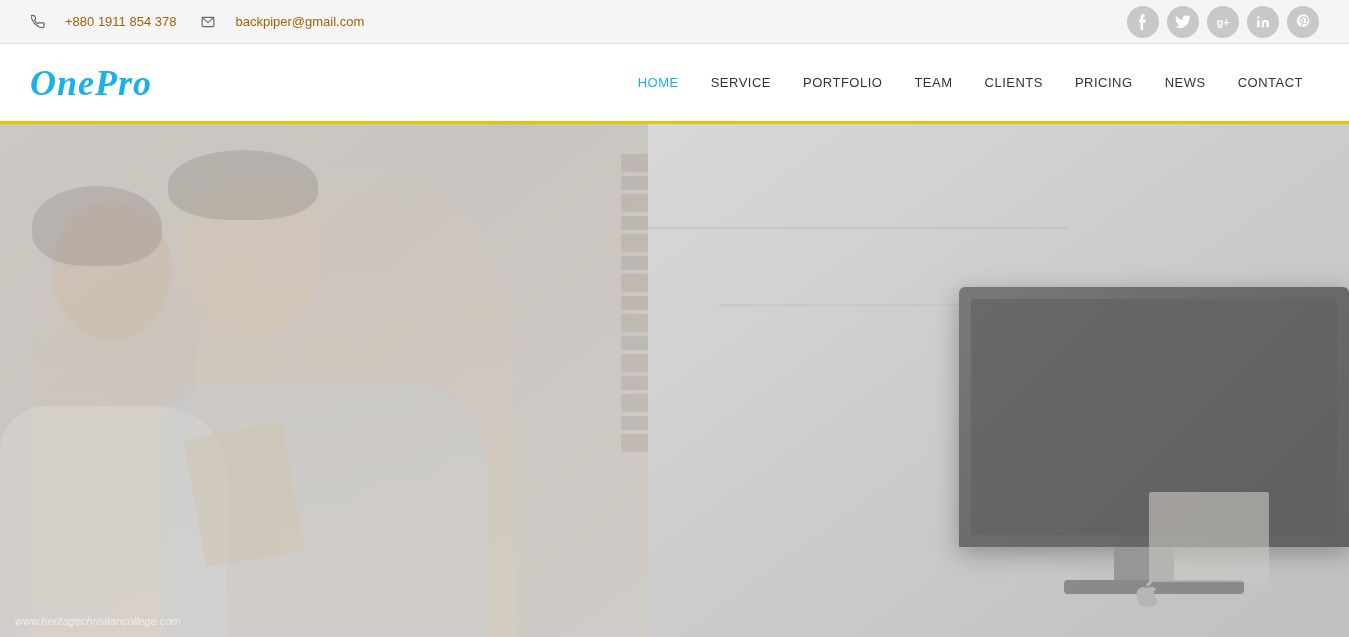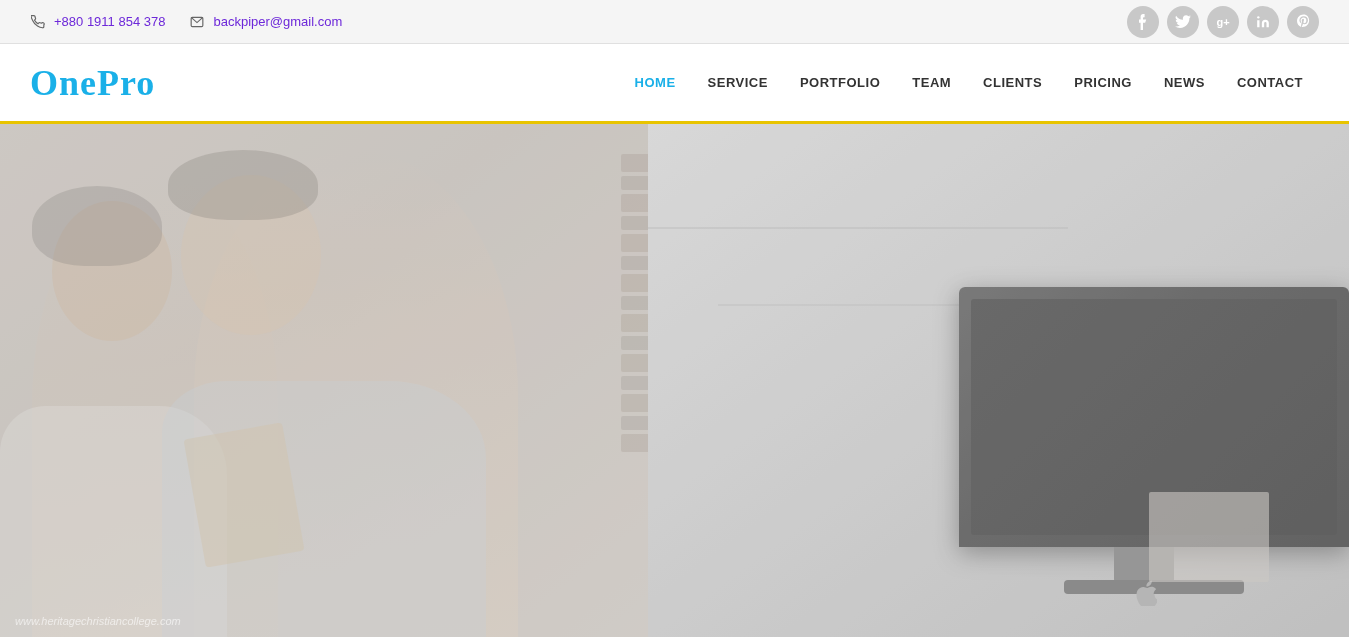--- a/index.html
+++ b/index.html
@@ -27,22 +27,22 @@
 
     .top-bar-left {
       display: flex;
       align-items: center;
       gap: 24px;
     }
 
     .top-bar-item {
       display: flex;
       align-items: center;
-      gap: 8px;
-      color: #6d28d9;
+      gap: 19px;
+      color: #a16207;
       font-size: 13px;
     }
 
     .top-bar-item .icon {
       width: 16px;
       height: 16px;
       display: inline-flex;
       align-items: center;
       justify-content: center;
       color: #666;
@@ -79,32 +79,33 @@
       height: 80px;
     }
 
     .logo {
       font-size: 36px;
       font-weight: bold;
       color: #1ab0e8;
       font-family: Georgia, serif;
       letter-spacing: 1px;
       cursor: pointer;
+      font-style: italic;
     }
 
     nav {
       display: flex;
       align-items: center;
       gap: 0;
     }
 
     .nav-item {
       padding: 10px 16px;
       font-size: 13px;
-      font-weight: 700;
+      font-weight: 400;
       letter-spacing: 0.5px;
       color: #333;
       cursor: pointer;
       text-decoration: none;
       text-transform: uppercase;
       transition: color 0.2s;
     }
 
     .nav-item.active {
       color: #1ab0e8;

